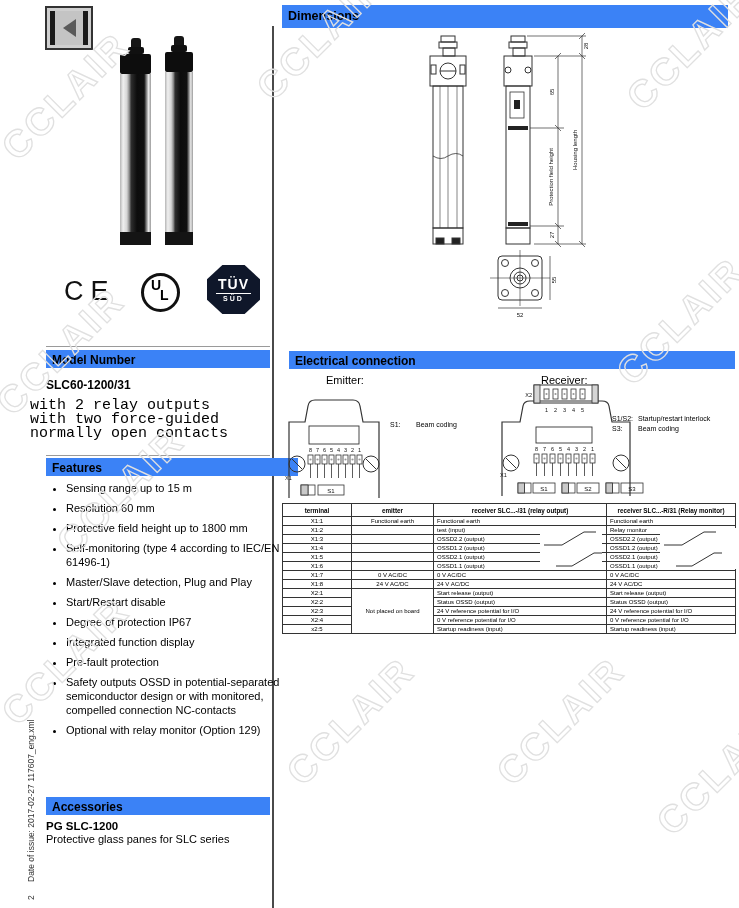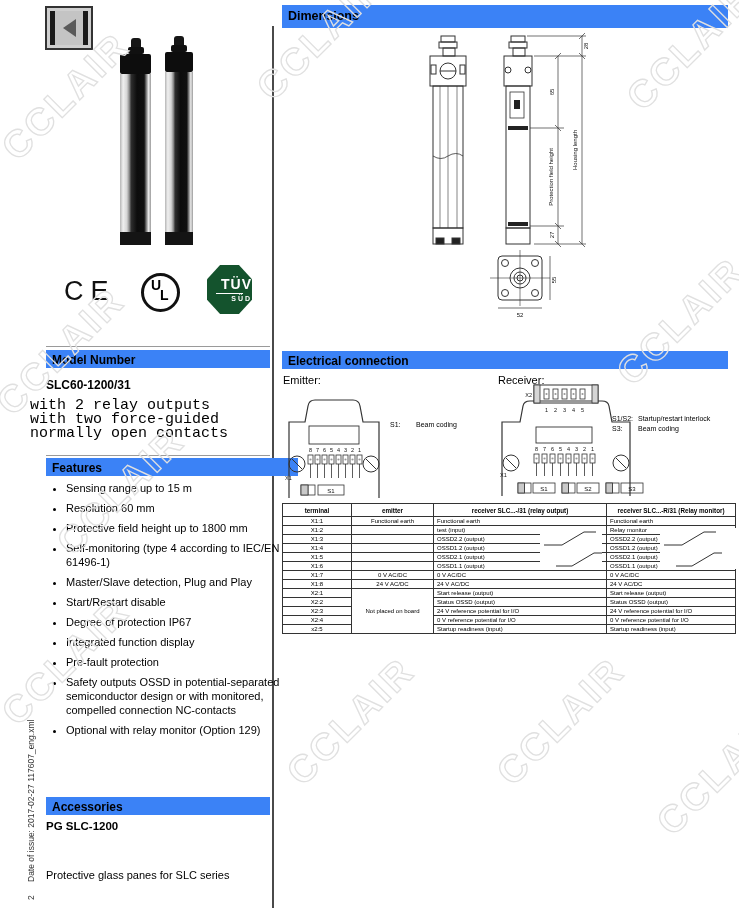--- a/index.html
+++ b/index.html
@@ -35,44 +35,44 @@
   .tbody { background:linear-gradient(90deg,#b5b5b5 0%,#efefef 10%,#d5d5d5 22%,#8a8a8a 30%,
             #2e2e2e 36%,#0c0c0c 55%,#101010 78%,#6e6e6e 84%,#e8e8e8 92%,#9a9a9a 100%); }
   .foot  { height:13px; background:#141414; }
 
   
   .ce { position:absolute; left:64px; top:276px; font-size:27px; letter-spacing:7px; color:#111; }
   .ul-mark { position:absolute; left:141px; top:273px; width:33px; height:33px;
              border:3px solid #111; border-radius:50%; }
   .ul-u { position:absolute; left:7px; top:1px;  font-weight:bold; font-size:14px; }
   .ul-l { position:absolute; left:16px; top:11px; font-weight:bold; font-size:14px; }
-  .tuv { position:absolute; left:207px; top:265px; width:45px; height:49px; background:#14532d;
+  .tuv { position:absolute; left:207px; top:265px; width:53px; height:49px; background:#0f172a;
          clip-path:polygon(29% 0,71% 0,100% 29%,100% 71%,71% 100%,29% 100%,0 71%,0 29%);
-         color:#fff; text-align:right; z-index:3; }
+         color:#fff; text-align:center; z-index:3; }
   .tuv-t { font-weight:bold; font-size:14px; letter-spacing:1px; margin-top:11px; }
   .tuv-line { height:1px; background:#fff; margin:1px 9px 1px 9px; }
   .tuv-s { font-size:7px; font-weight:bold; letter-spacing:2px; }
 
   
   .model-name { position:absolute; left:46px; top:378px; font-size:12px; font-weight:bold; }
   .model-desc { position:absolute; left:30px; top:399px; width:224px; font-size:15px; line-height:14px;font-family:Liberation Mono, monospace; }
   ul.features { position:absolute; left:46px; top:481px; width:228px; margin:0; padding:0 0 0 20px; }
   ul.features li { font-size:11px; line-height:14px; margin-bottom:6px; }
   .acc-name { font-size:11.5px; font-weight:bold; }
-  .acc-desc { font-size:11px; line-height:14px;margin-top:36px; }
+  .acc-desc { font-size:11px; line-height:14px; }
   .acc-block { position:absolute; left:46px; width:226px; }
 
   
   .side-text { position:absolute; left:26px; top:882px; transform:rotate(-90deg);
                transform-origin:0 0; font-size:8.5px; color:#333; white-space:nowrap; }
   .page-num  { position:absolute; left:26px; top:900px; transform:rotate(-90deg);
                transform-origin:0 0; font-size:8.5px; color:#333; }
 
   
-  .conn-label { position:absolute; font-size:11px; }
+  .conn-label { position:absolute; font-size:11px;margin-left:43px; }
   .note { position:absolute; font-size:7px; line-height:10px; display:flex; }
   .note .k { width:26px; font-weight:normal; }
 
   svg.fig { position:absolute; z-index:2; }
 
   
   #conn-table { position:absolute; left:282px; top:503px; border-collapse:collapse;
                 table-layout:fixed; width:453px; border:1.5px solid #222; z-index:2; background:#fff; }
   #conn-table th, #conn-table td { border:1px solid #333; font-size:6px; line-height:7px;
                 padding:0 3px; height:8px; overflow:hidden; white-space:nowrap; }
@@ -235,21 +235,21 @@
         <circle cx="238" cy="248" r="3"></circle>
       <line x1="208" y1="248" x2="268" y2="248" stroke-width="0.6"></line>
       <line x1="238" y1="220" x2="238" y2="276" stroke-width="0.6"></line>
       <line x1="268" y1="226" x2="268" y2="270" stroke-width="0.7"></line>
       <line x1="216" y1="278" x2="260" y2="278" stroke-width="0.7"></line>
     </g>
     <text transform="rotate(-90 274 250)" x="274" y="250" font-size="6" fill="#111" stroke="none" text-anchor="middle">55</text>
     <text x="238" y="287" font-size="6" fill="#111" stroke="none" text-anchor="middle">52</text>
   </svg>
 
-  <div class="bar" style="left:282px;top:351px;width:446px;height:18px">Electrical connection</div>
+  <div class="bar" style="left:289px;top:351px;width:446px;height:18px">Electrical connection</div>
 
   <div class="conn-label" style="left:283px;top:374px">Emitter:</div>
   <div class="conn-label" style="left:498px;top:374px">Receiver:</div>
 
   <svg class="fig" style="left:281px;top:388px" width="118" height="112" viewBox="0 0 118 112" stroke="#333" fill="none" font-family="Liberation Sans, sans-serif">
     <path d="M8 110 V34 H24 L27 18 Q28 12 34 12 H72 Q78 12 79 18 L82 34 H98 V110" stroke-width="1.2"></path>
     <rect x="28" y="38" width="50" height="18" stroke-width="0.9"></rect>
     <circle cx="16" cy="76" r="8"></circle>
       <line x1="11" y1="71" x2="21" y2="81"></line>
     <circle cx="90" cy="76" r="8"></circle>

